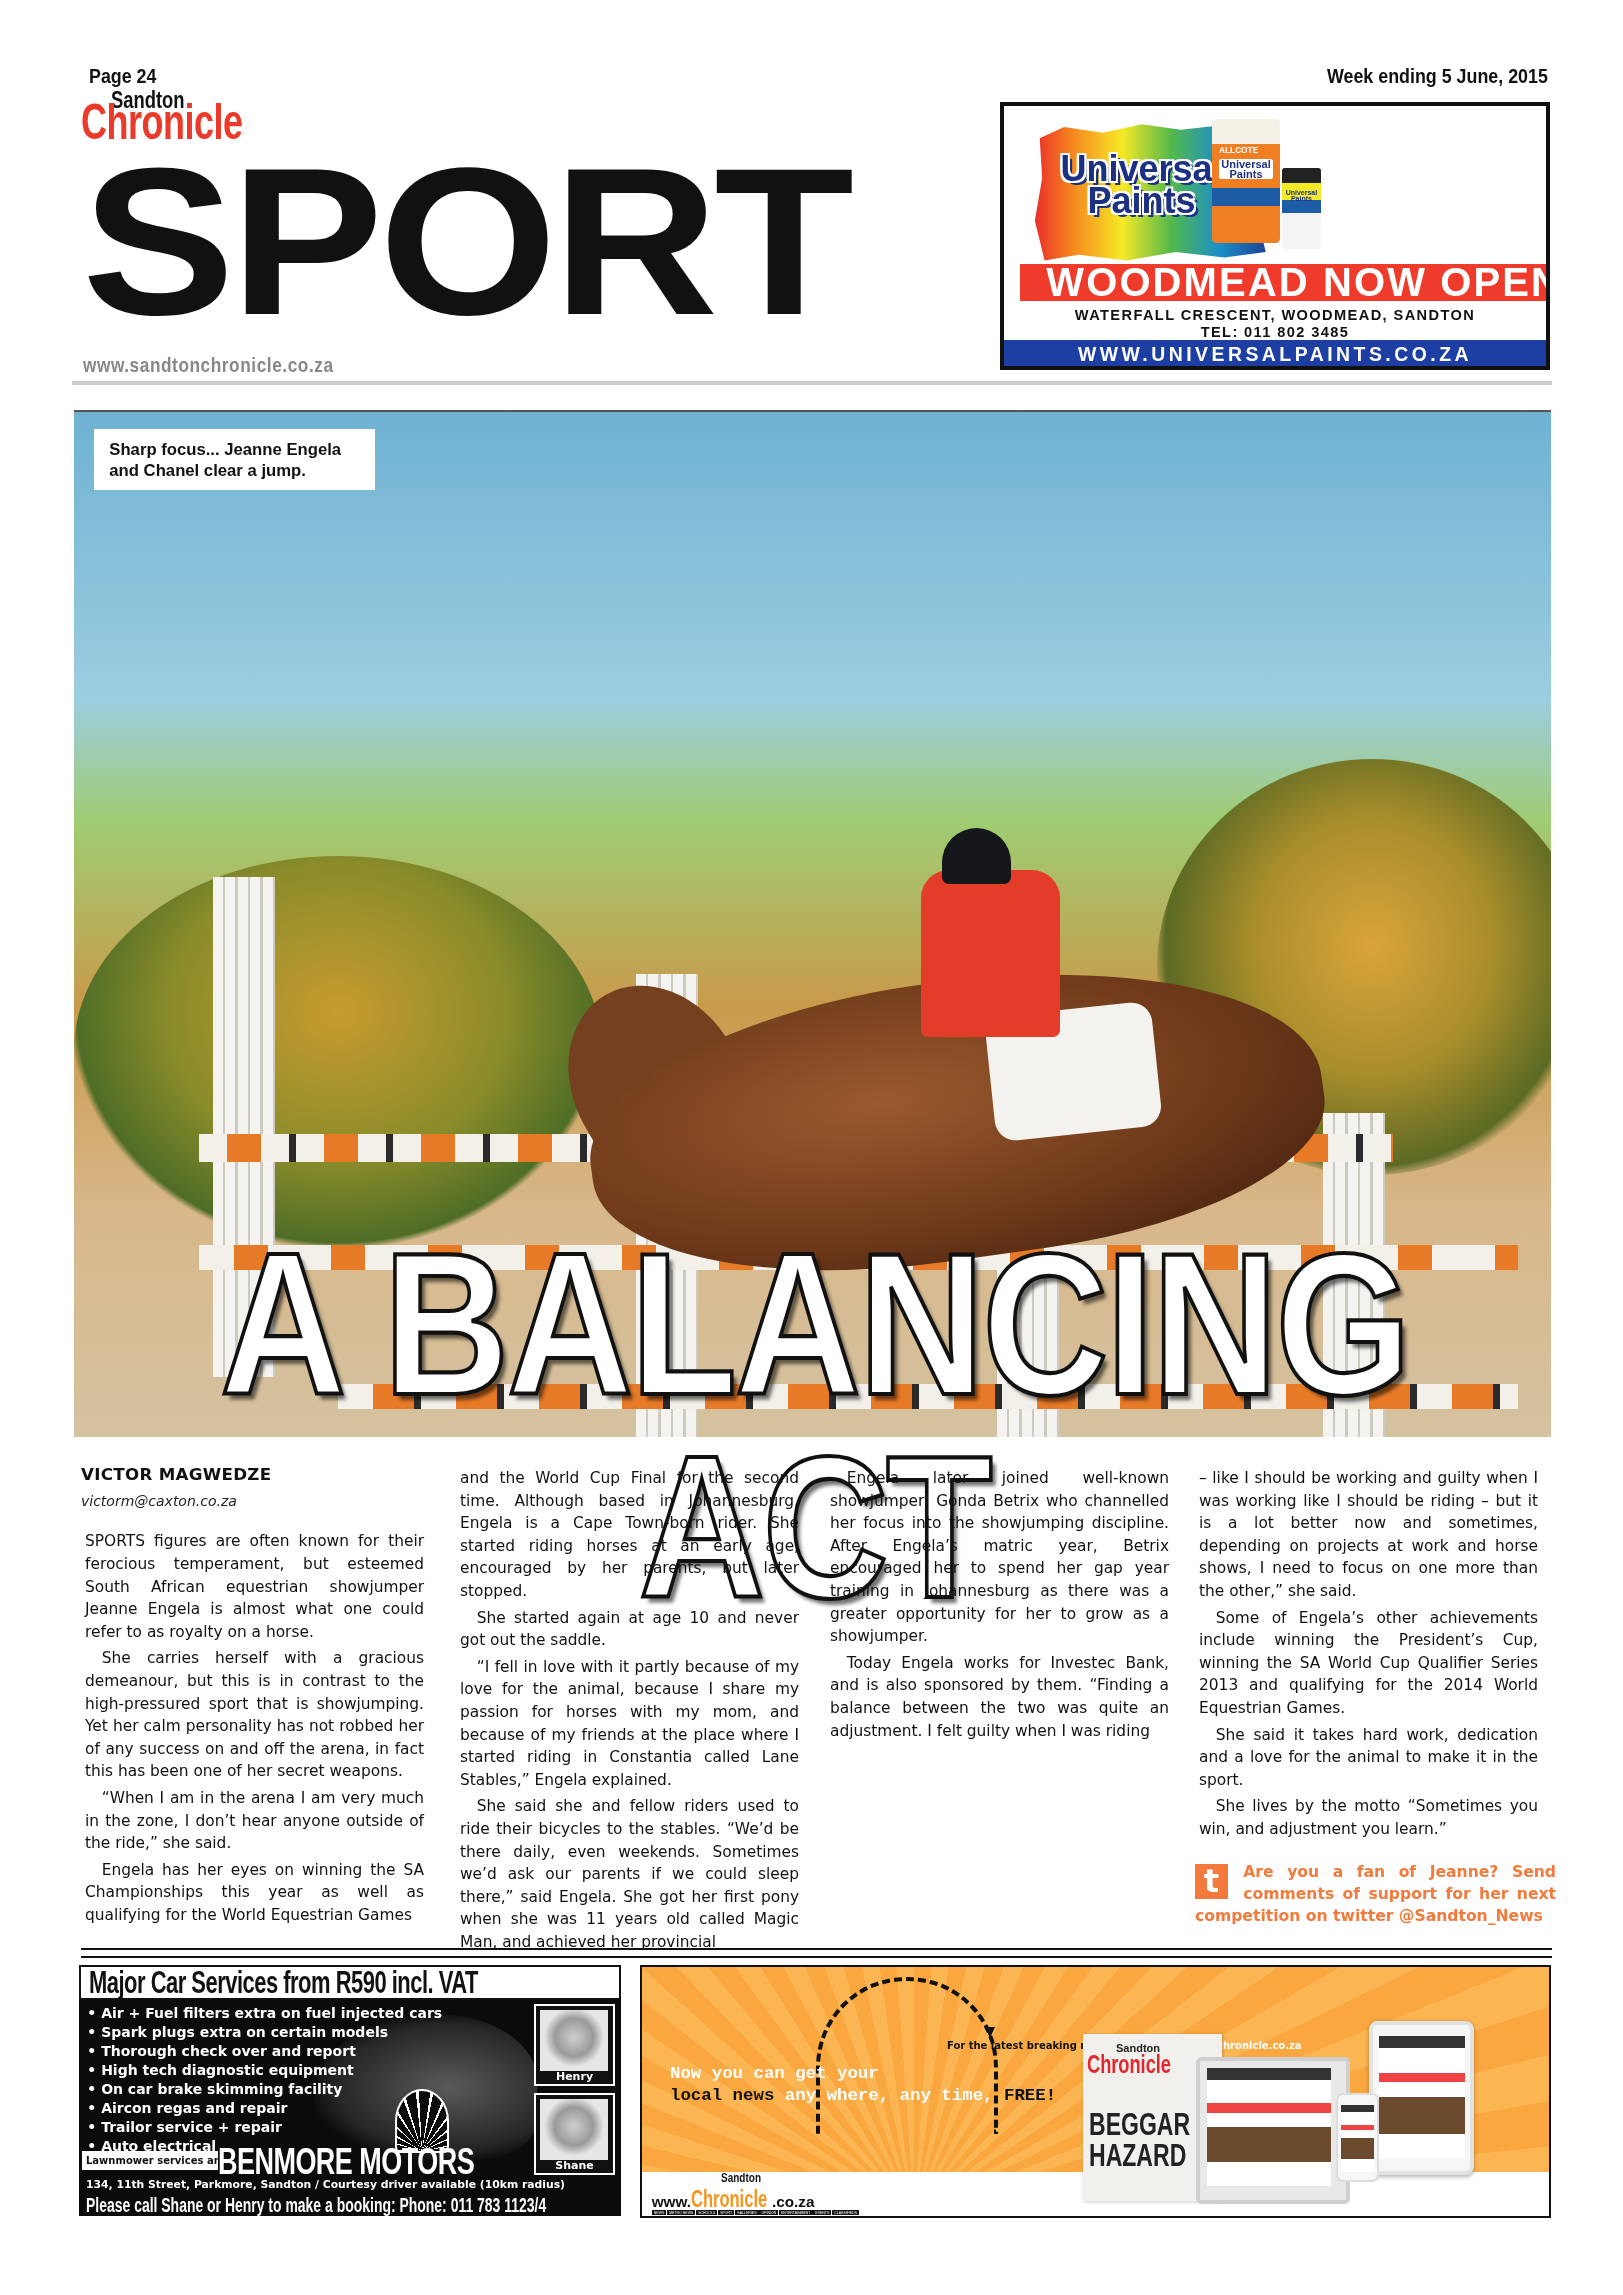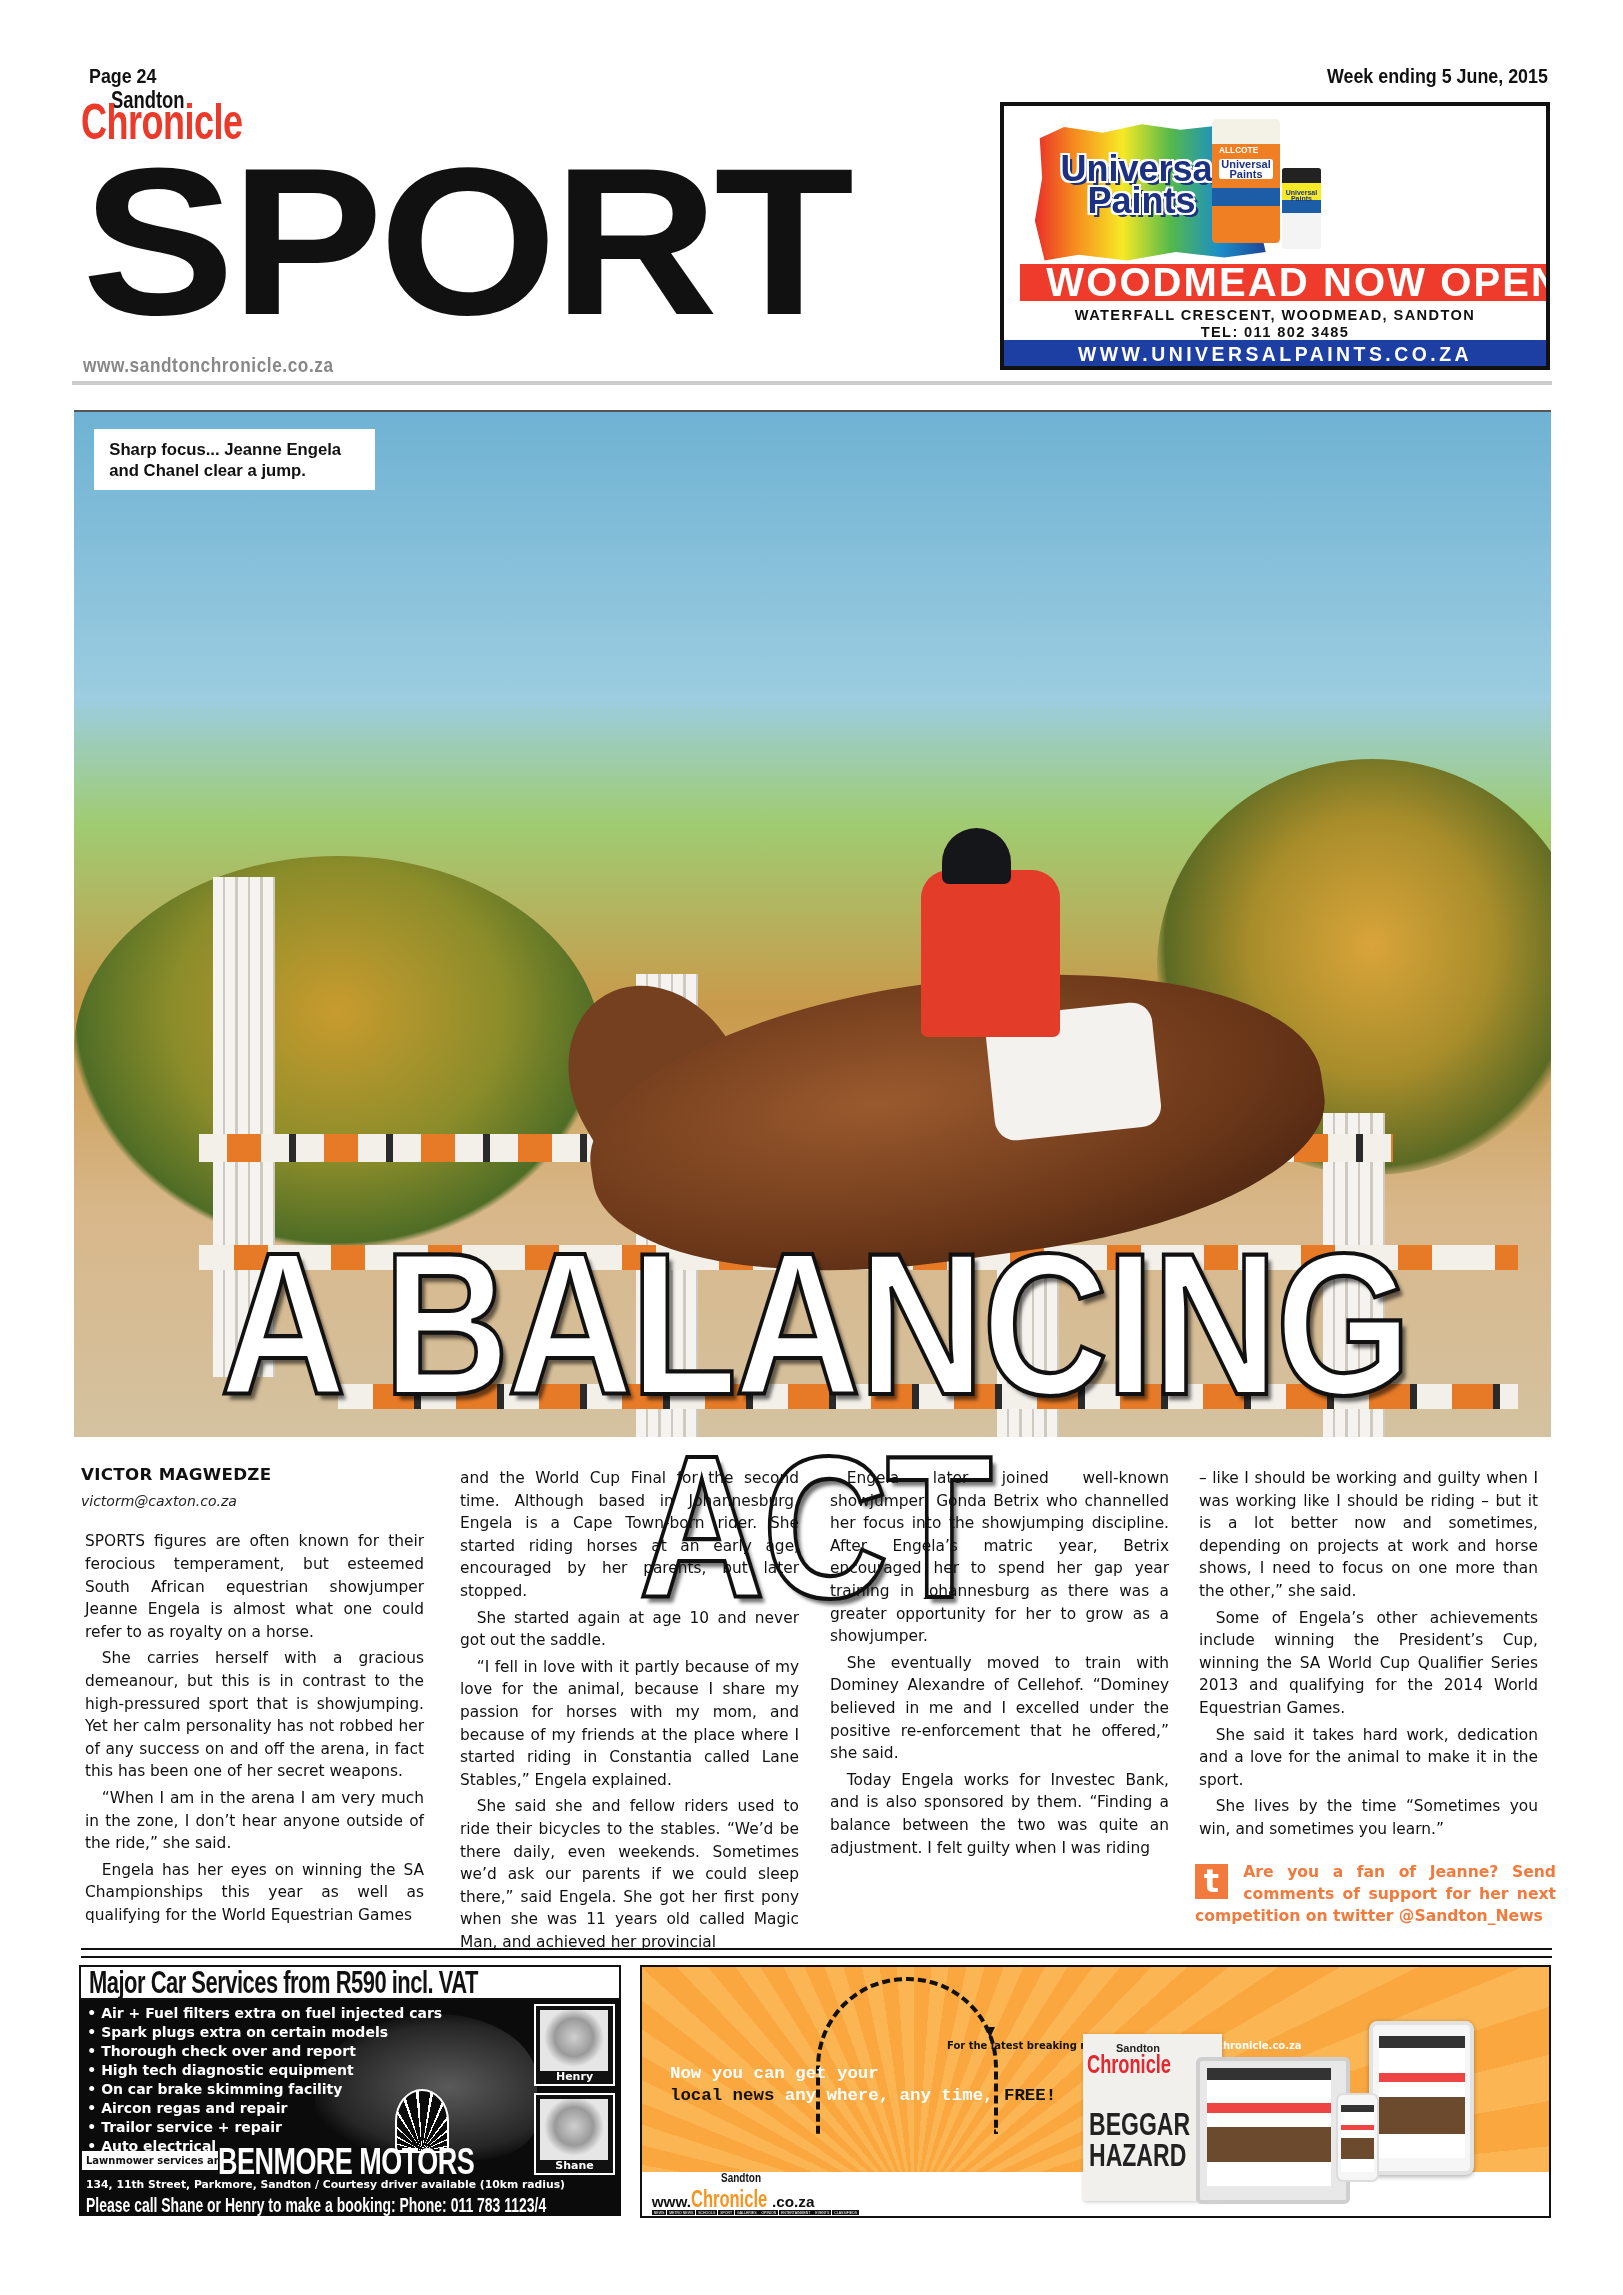--- a/index.html
+++ b/index.html
@@ -161,28 +161,27 @@
     <p>Engela has her eyes on winning the SA Championships this year as well as qualifying for the World Equestrian Games</p>
   </div>
   <div class="col" style="left:375px;">
     <p class="noind">and the World Cup Final for the second time. Although based in Johannesburg, Engela is a Cape Town-born rider. She started riding horses at an early age, encouraged by her parents, but later stopped.</p>
     <p>She started again at age 10 and never got out the saddle.</p>
     <p>“I fell in love with it partly because of my love for the animal, because I share my passion for horses with my mom, and because of my friends at the place where I started riding in Constantia called Lane Stables,” Engela explained.</p>
     <p>She said she and fellow riders used to ride their bicycles to the stables. “We’d be there daily, even weekends. Sometimes we’d ask our parents if we could sleep there,” said Engela. She got her first pony when she was 11 years old called Magic Man, and achieved her provincial</p>
   </div>
   <div class="col" style="left:745px;">
     <p>Engela later joined well-known showjumper, Gonda Betrix who channelled her focus into the showjumping discipline. After Engela’s matric year, Betrix encouraged her to spend her gap year training in Johannesburg as there was a greater opportunity for her to grow as a showjumper.</p>
-    <p>She eventually moved to train with Dominey Alexandre of Cellehof. “Dominey believed in me and I excelled under the positive re-enforcement that he offered,” she said.</p>
     <p>Today Engela works for Investec Bank, and is also sponsored by them. “Finding a balance between the two was quite an adjustment. I felt guilty when I was riding</p>
   </div>
   <div class="col" style="left:1114px;">
     <p class="noind">– like I should be working and guilty when I was working like I should be riding – but it is a lot better now and sometimes, depending on projects at work and horse shows, I need to focus on one more than the other,” she said.</p>
     <p>Some of Engela’s other achievements include winning the President’s Cup, winning the SA World Cup Qualifier Series 2013 and qualifying for the 2014 World Equestrian Games.</p>
     <p>She said it takes hard work, dedication and a love for the animal to make it in the sport.</p>
-    <p>She lives by the time “Sometimes you win, and sometimes you learn.”</p>
+    <p>She lives by the motto “Sometimes you win, and adjustment you learn.”</p>
     <div class="tweet">
       <span class="tw-icon">t</span>
       <span>Are you a fan of Jeanne? Send comments of support for her next competition on twitter @Sandton_News</span>
     </div>
   </div>
 </div>
 <div class="abs rule-bottom"></div>
 <div class="abs rule-bottom2"></div>
 
 <div class="abs bm">

